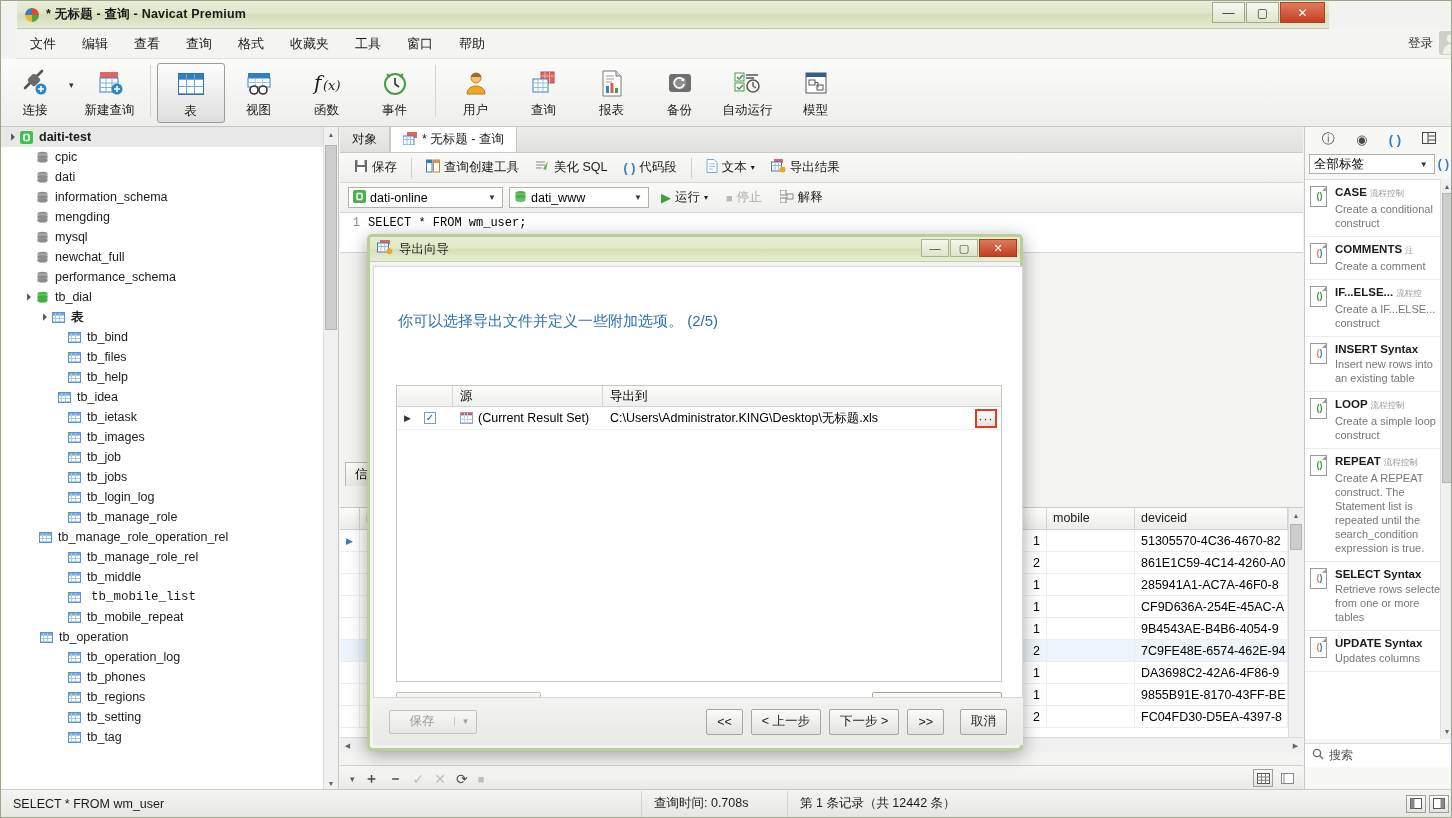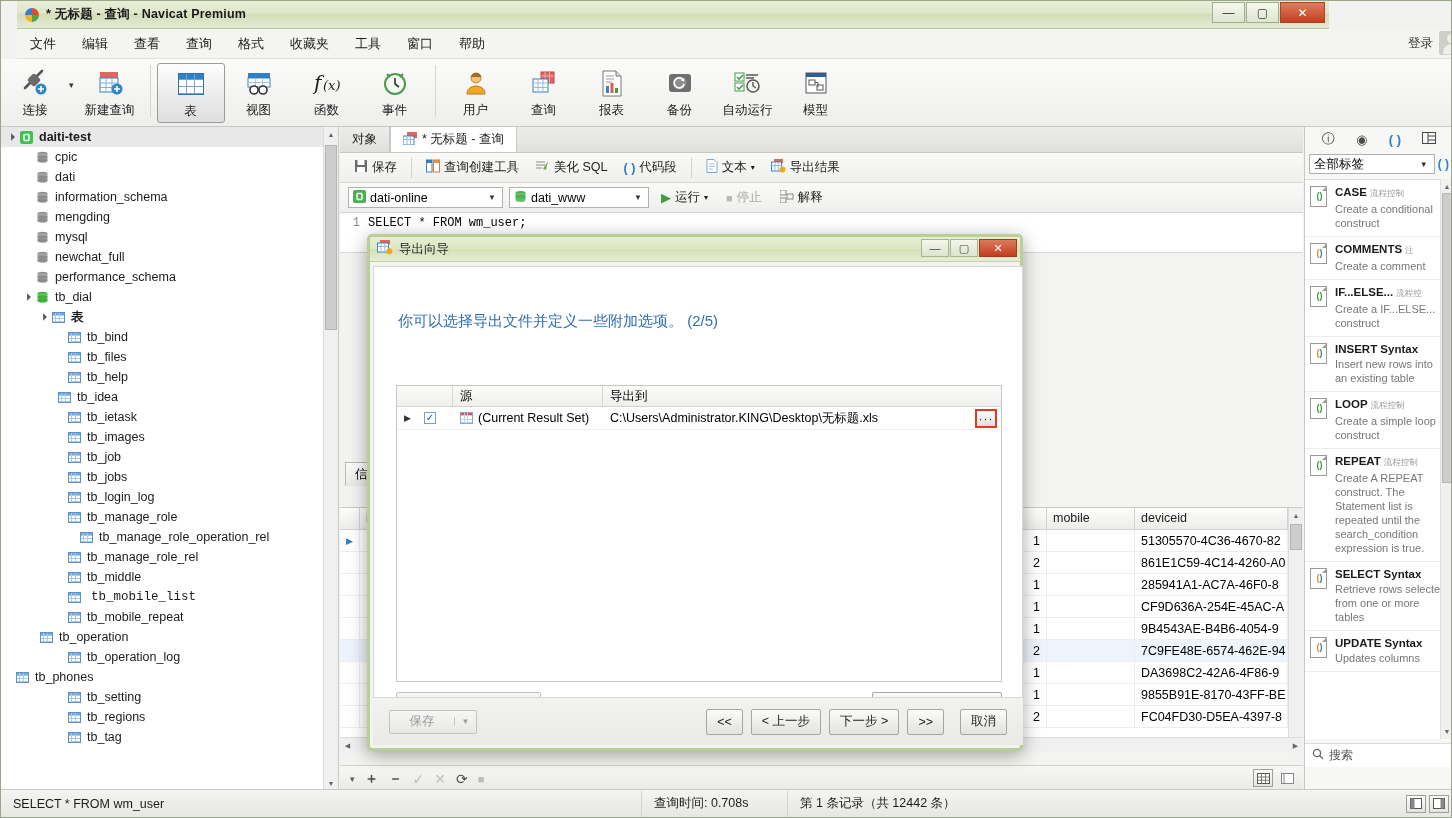--- a/index.html
+++ b/index.html
@@ -695,21 +695,21 @@
               <i></i>
               <i></i>
               <i></i>
               <i></i>
               <i></i>
               <i></i>
             </div>
           </span>
           <span style="margin-left: 4px;">tb_manage_role</span>
         </div>
-        <div class="tree-row" style="padding-left: 64px;">
+        <div class="tree-row" style="padding-left: 23px;">
           <span class="tw"></span>
           <span class="ti">
             <div class="ic-tb">
               <i></i>
               <i></i>
               <i></i>
               <i></i>
               <i></i>
               <i></i>
               <i></i>
@@ -814,21 +814,21 @@
               <i></i>
               <i></i>
               <i></i>
               <i></i>
               <i></i>
               <i></i>
             </div>
           </span>
           <span style="margin-left: 4px;">tb_operation_log</span>
         </div>
-        <div class="tree-row" style="">
+        <div class="tree-row" style="padding-left: 52px;">
           <span class="tw"></span>
           <span class="ti">
             <div class="ic-tb">
               <i></i>
               <i></i>
               <i></i>
               <i></i>
               <i></i>
               <i></i>
               <i></i>
@@ -846,38 +846,38 @@
               <i></i>
               <i></i>
               <i></i>
               <i></i>
               <i></i>
               <i></i>
               <i></i>
               <i></i>
             </div>
           </span>
+          <span style="margin-left: 4px;">tb_regions</span>
+        </div>
+        <div class="tree-row" style="padding-left: 52px;">
+          <span class="tw"></span>
+          <span class="ti">
+            <div class="ic-tb">
+              <i></i>
+              <i></i>
+              <i></i>
+              <i></i>
+              <i></i>
+              <i></i>
+              <i></i>
+              <i></i>
+              <i></i>
+            </div>
+          </span>
           <span style="margin-left: 4px;">tb_setting</span>
-        </div>
-        <div class="tree-row" style="padding-left: 52px;">
-          <span class="tw"></span>
-          <span class="ti">
-            <div class="ic-tb">
-              <i></i>
-              <i></i>
-              <i></i>
-              <i></i>
-              <i></i>
-              <i></i>
-              <i></i>
-              <i></i>
-              <i></i>
-            </div>
-          </span>
-          <span style="margin-left: 4px;">tb_regions</span>
         </div>
         <div class="tree-row" style="padding-left: 52px;">
           <span class="tw"></span>
           <span class="ti">
             <div class="ic-tb">
               <i></i>
               <i></i>
               <i></i>
               <i></i>
               <i></i>

